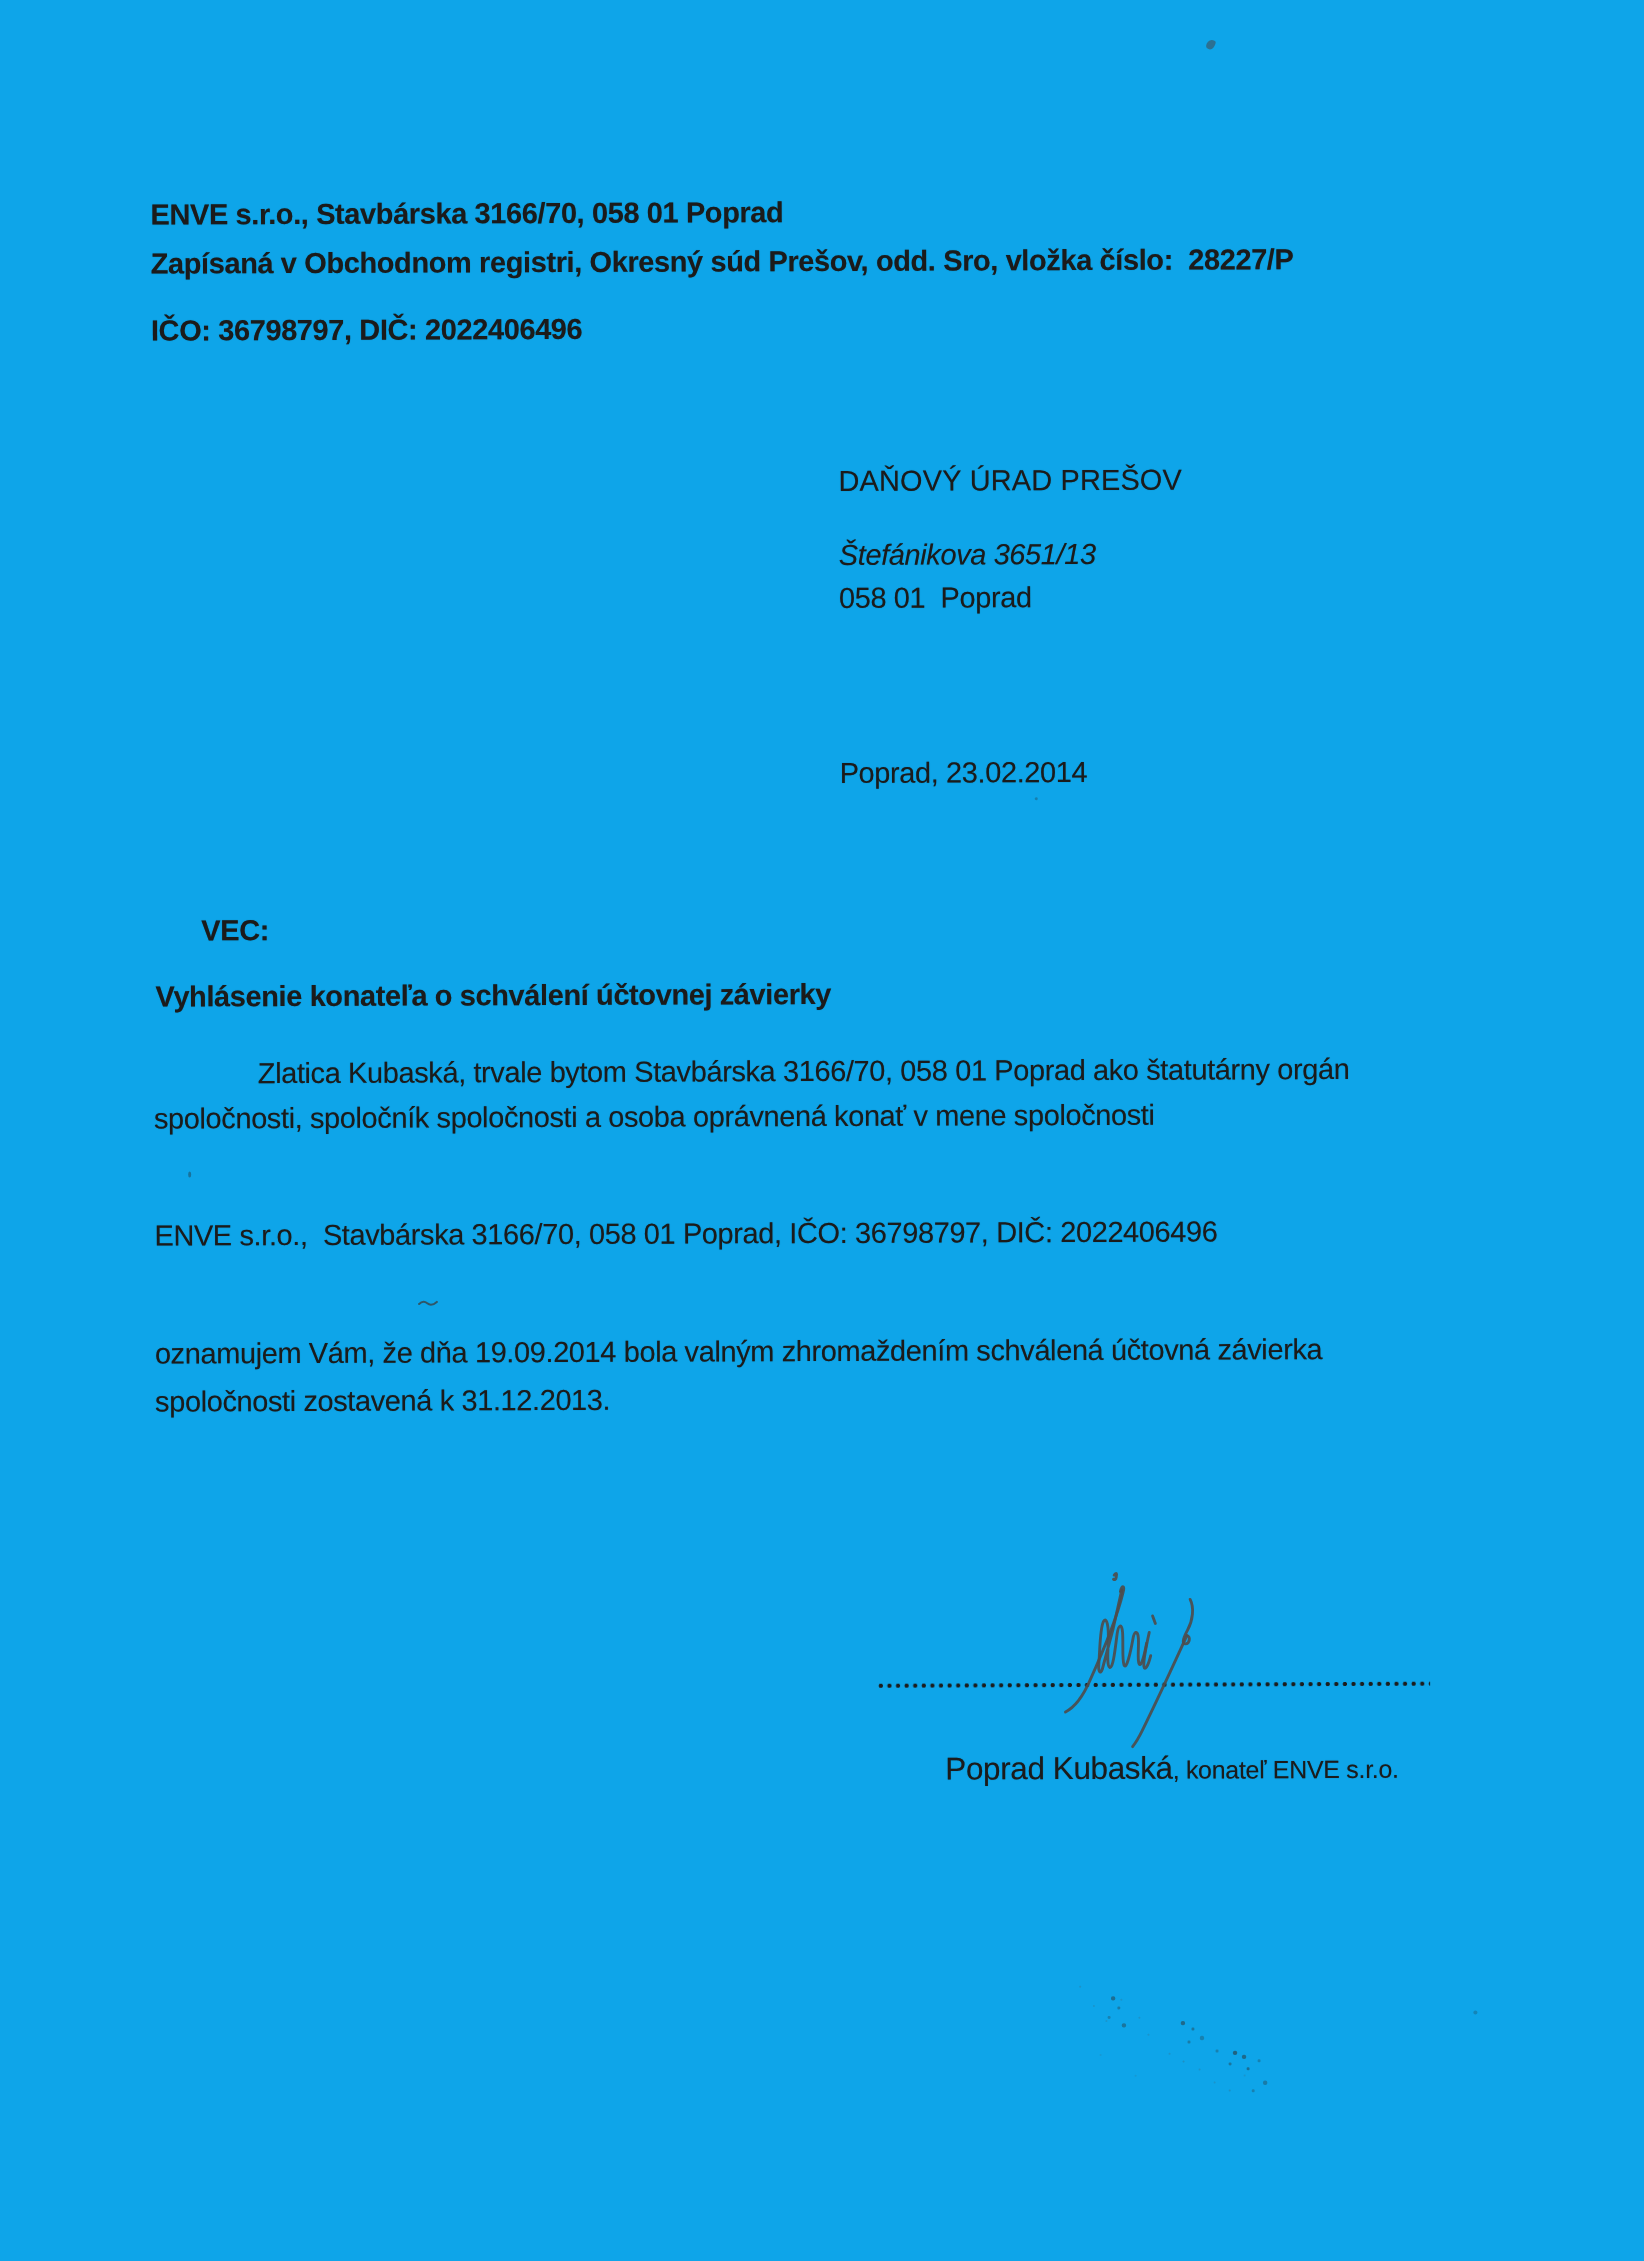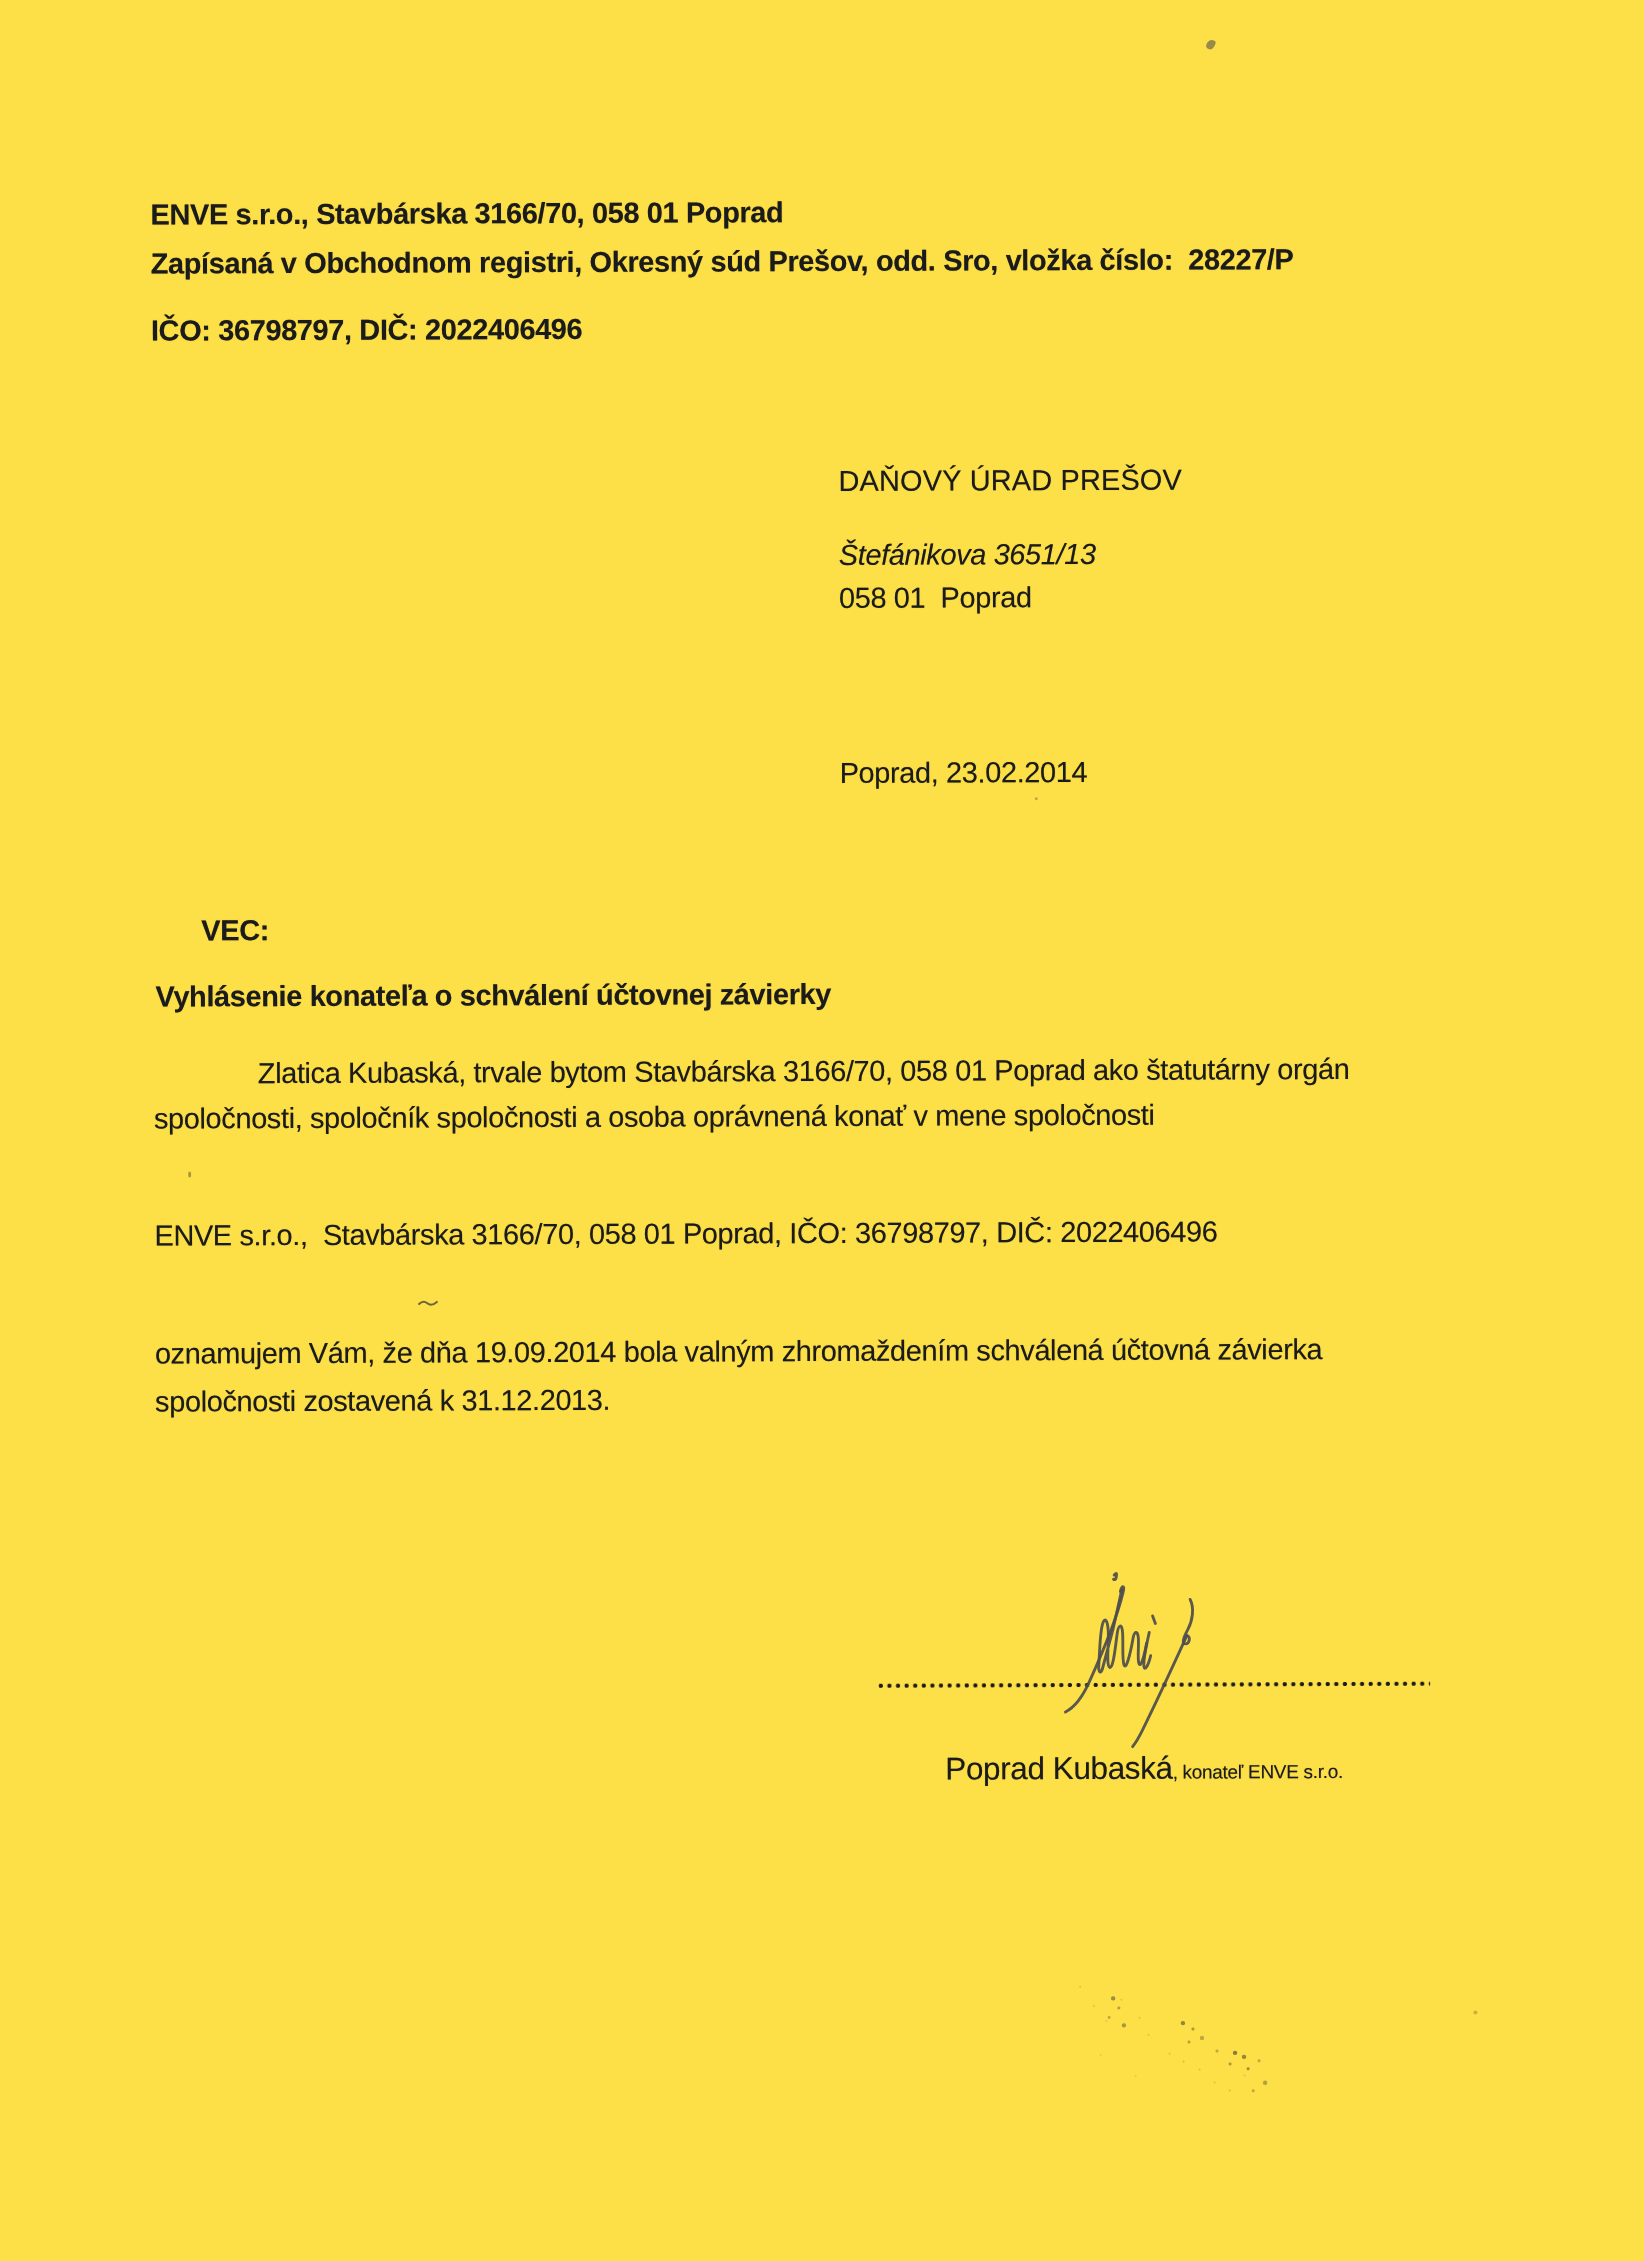--- a/index.html
+++ b/index.html
@@ -4,21 +4,21 @@
 <style>
   html, body {
     margin: 0;
     padding: 0;
     background: #e8e8e8;
   }
   .page {
     position: relative;
     width: 1645px;
     height: 2261px;
-    background: #fde047;
+    background: #0ea5e9;
     overflow: hidden;
     font-family: "Liberation Sans", sans-serif;
     color: #1b1b1b;
   }
   
   .scan-tilt {
     position: absolute;
     inset: 0;
     transform: rotate(-0.22deg);
     transform-origin: 50% 50%;
@@ -65,21 +65,21 @@
   .signatory-line {
     position: absolute;
     left: 876px;
     top: 1714px;
     white-space: pre;
     font-size: 31.5px;
     letter-spacing: -0.4px;
     text-shadow: 0 0 0.8px rgba(25,25,25,0.45);
   }
   .signatory-role {
-    font-size: 19px;
+    font-size: 25px;
     letter-spacing: -0.3px;
   }
 
   
   .artifact { position: absolute; pointer-events: none; }
   .speck-a {
     left: 1211px; top: 41px; width: 7.5px; height: 9.6px;
     background: rgba(70,70,75,0.55);
     border-radius: 60% 30% 55% 45%;
     transform: rotate(25deg);

